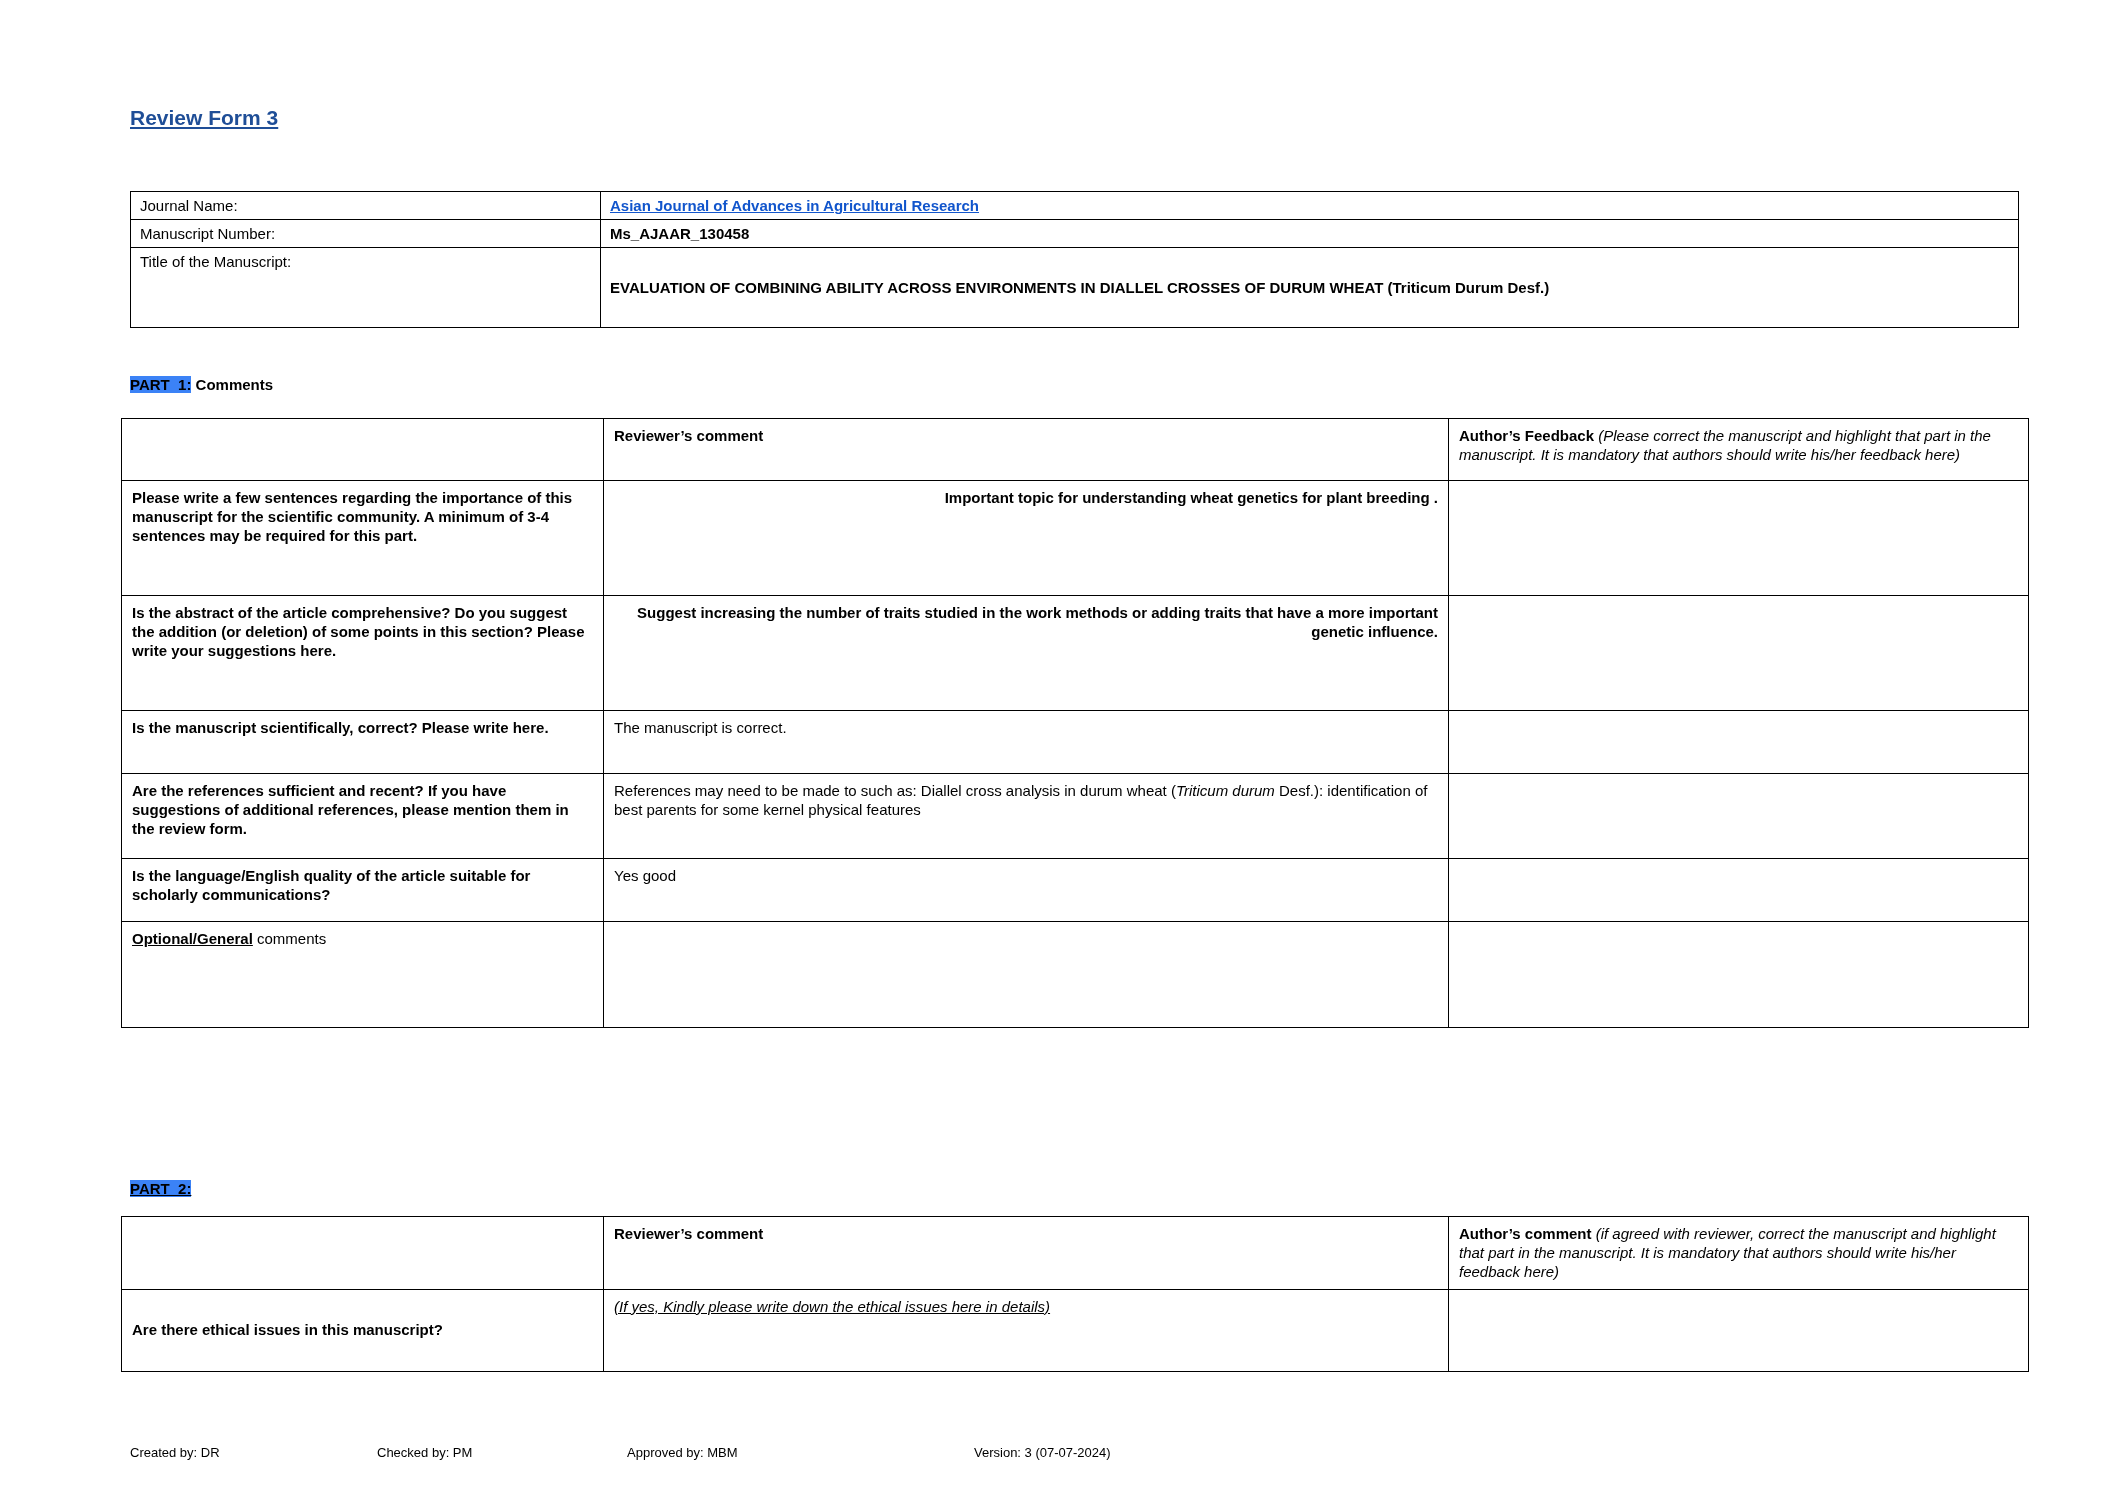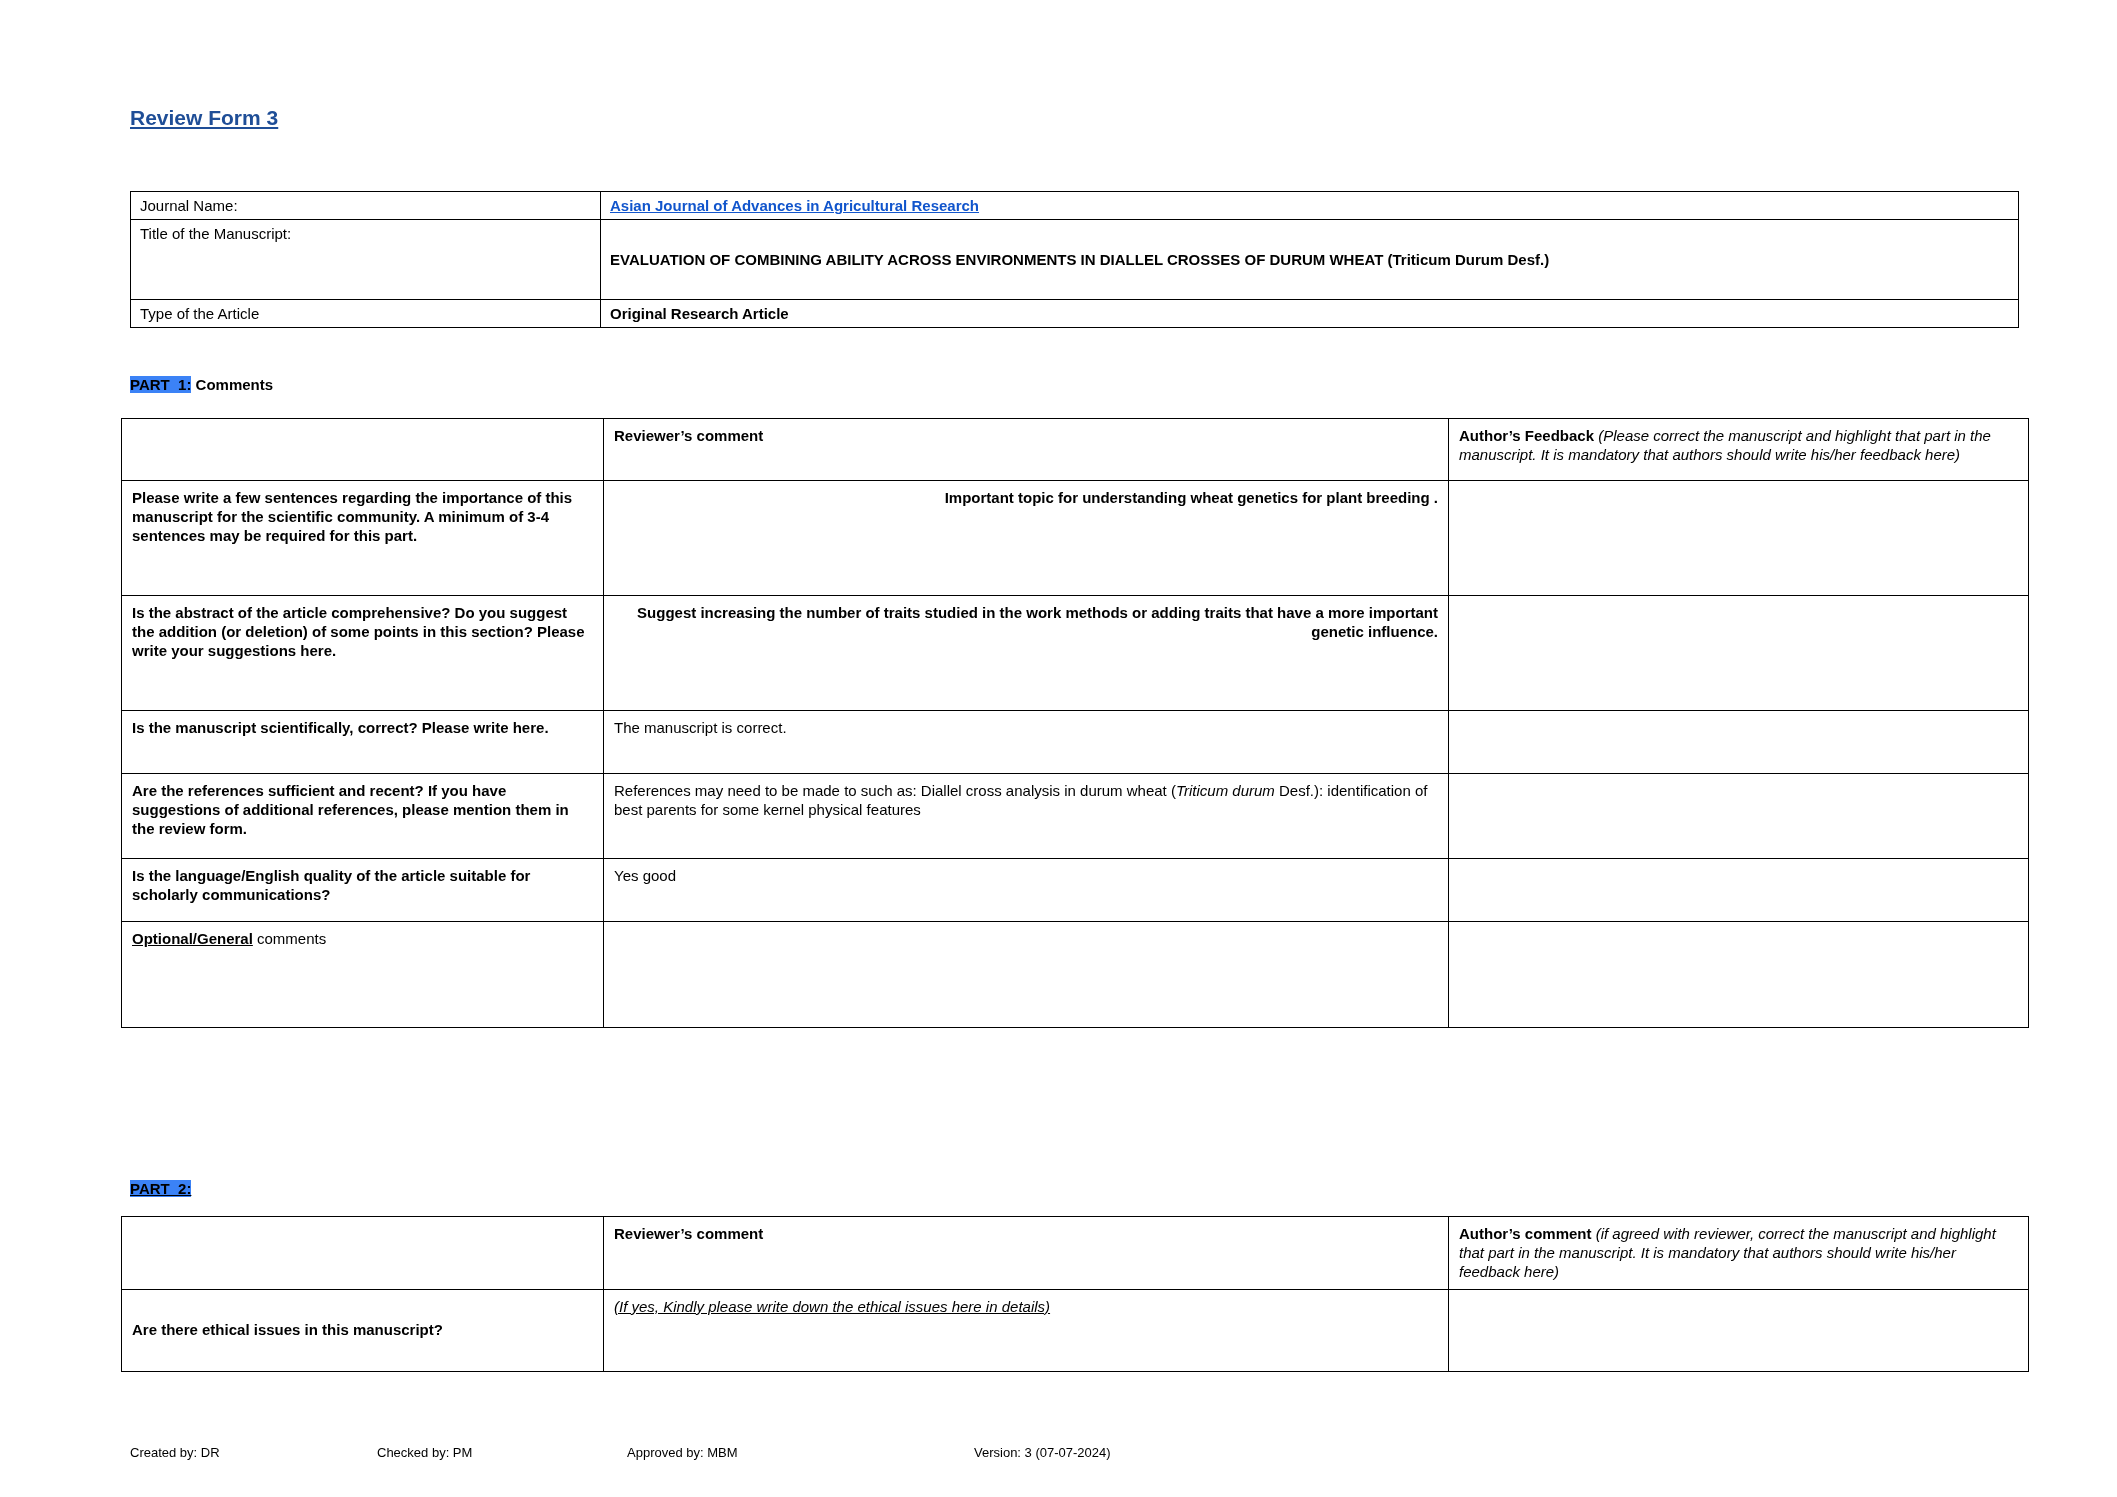--- a/index.html
+++ b/index.html
@@ -67,27 +67,27 @@
 <div class="doc">
 
   <div class="doc-title">Review Form 3</div>
 
   <table class="info-table">
     <tbody>
         <tr>
       <td class="lbl">Journal Name:</td>
       <td class="val"><a class="link">Asian Journal of Advances in Agricultural Research</a></td>
     </tr>
+    <tr>
+      <td class="lbl">Manuscript Number:</td>
+      <td class="val">Ms_AJAAR_130458</td>
+    </tr>
     <tr class="r-title" style="height:80px;">
       <td class="lbl">Title of the Manuscript:</td>
       <td class="val">EVALUATION OF COMBINING ABILITY ACROSS ENVIRONMENTS IN DIALLEL CROSSES OF DURUM WHEAT (Triticum Durum Desf.)</td>
-    </tr>
-    <tr>
-      <td class="lbl">Type of the Article</td>
-      <td class="val">Original Research Article</td>
     </tr>
   </tbody>
     </table>
 
   <div class="part-heading part1-heading">
     <span class="hl">PART  1:</span><span> Comments</span>
   </div>
 
   <table class="review-table part1-table">
     <colgroup>

